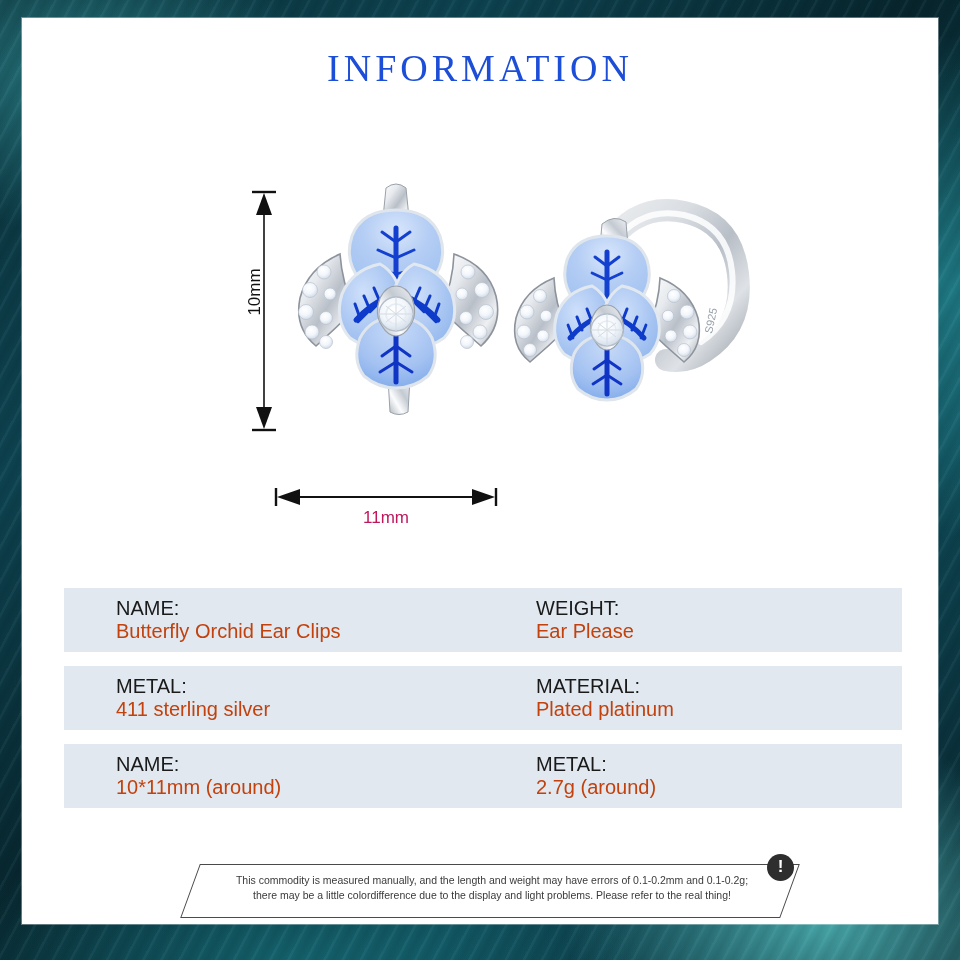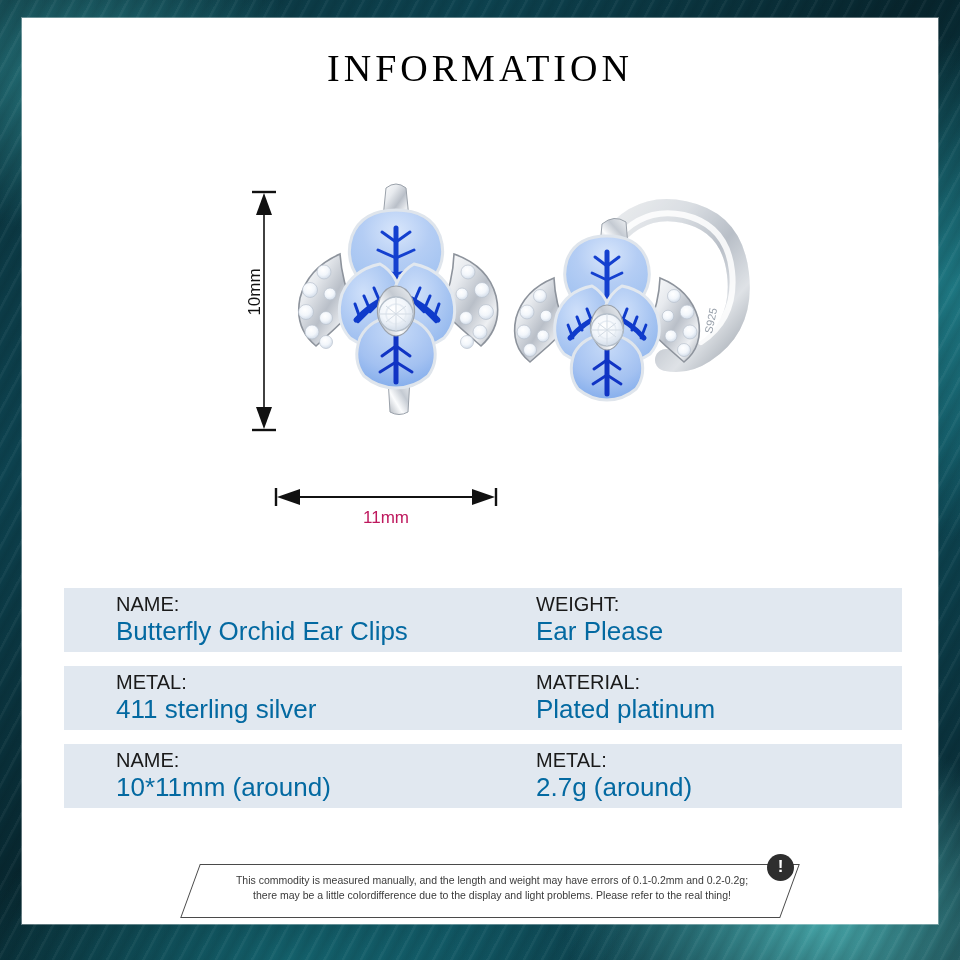--- a/index.html
+++ b/index.html
@@ -55,21 +55,21 @@
   
   .title {
     position: absolute;
     left: 0;
     top: 28px;
     width: 100%;
     text-align: center;
     font-family: "Liberation Serif", "DejaVu Serif", serif;
     font-size: 38px;
     letter-spacing: 4px;
-    color: #000000;
+    color: #1d4ed8;
     font-weight: 400;
   }
 
   
   .photo-area {
     position: absolute;
     left: 0;
     top: 130px;
     width: 916px;
     height: 400px;
@@ -140,22 +140,22 @@
     align-items: baseline;
     flex-direction: column;
   }
   .spec-cell.c1 { width: 420px; }
   .spec-key {
     font-size: 20px;
     color: #1a1a1a;
     white-space: nowrap;
   }
   .spec-val {
-    font-size: 26px;
-    color: #0369a1;
+    font-size: 20px;
+    color: #c2410c;
     margin-left: 14px;
     white-space: nowrap;
   }
 
   
   .disclaimer-wrap {
     position: absolute;
     left: 168px;
     top: 846px;
     width: 600px;
@@ -455,21 +455,21 @@
         <div class="spec-cell c2">
           <span class="spec-key">METAL:</span>
           <span class="spec-val">2.7g (around)</span>
         </div>
       </div>
     </div>
 
     <div class="disclaimer-wrap">
       <div class="disclaimer-shape"></div>
       <div class="disclaimer-text">
-        <div>This commodity is measured manually, and the length and weight may have errors of 0.1-0.2mm and 0.2-0.2g;</div>
+        <div>This commodity is measured manually, and the length and weight may have errors of 0.1-0.2mm and 0.1-0.2g;</div>
         <div>there may be a little colordifference due to the display and light problems. Please refer to the real thing!</div>
       </div>
       <div class="warn-icon">
         <span>!</span>
       </div>
     </div>
 
   </div>
 </div>
 

